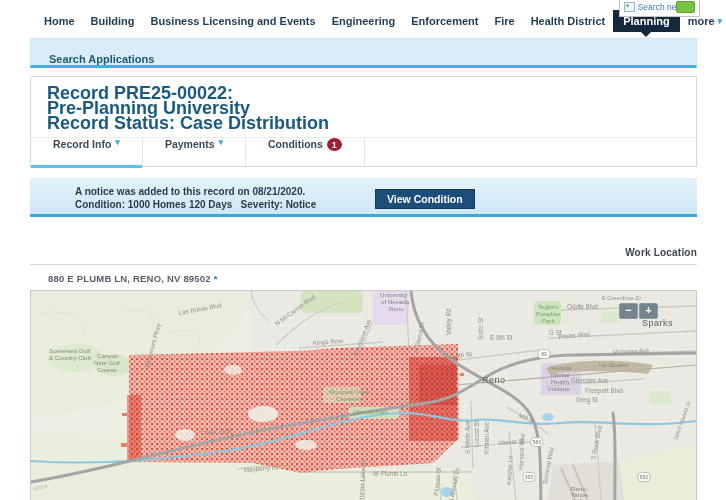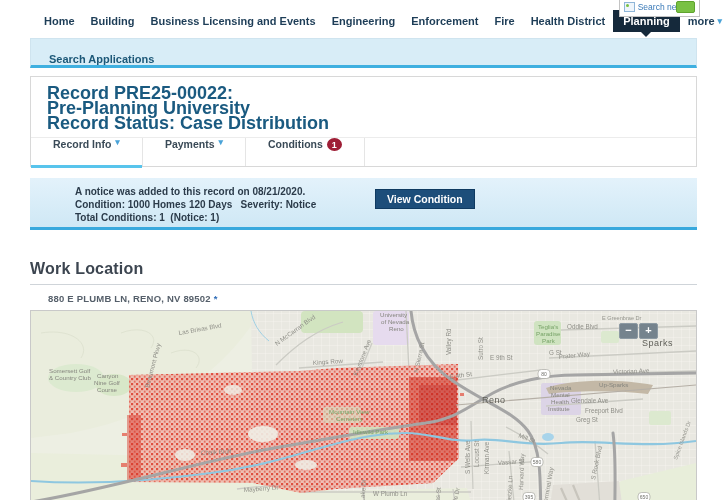--- a/index.html
+++ b/index.html
@@ -70,21 +70,21 @@
     background:linear-gradient(#e3f2fb,#cfe8f5);
     border-bottom:3px solid #39a9dd;padding:7px 0 3px 45px;
   }
   .notice .ln{font-size:10px;font-weight:600;color:#2b3b4a;line-height:13px;white-space:pre-wrap;}
   .view-condition{
     position:absolute;left:345px;top:11px;background:#1d4e7a;border:1px solid #0f3a61;
     color:#fff;font-size:10.5px;font-weight:700;padding:3px 11px;border-radius:0;
     font-family:"Liberation Sans",sans-serif;cursor:pointer;
   }
   
-  .wl-title{margin:30px 29px 0 30px;font-size:16px;font-weight:700;color:#3c4550;letter-spacing:.2px;}
+  .wl-title{margin:30px 29px 0 30px;font-size:10px;font-weight:700;color:#3c4550;letter-spacing:.2px;text-align:right;}
   .wl-rule{margin:6px 29px 0 30px;border:none;border-top:1px solid #cfd4d9;}
   .wl-address{margin:8px 29px 0 48px;font-size:9.5px;font-weight:600;color:#555f6a;letter-spacing:.2px;}
   .wl-address .req{color:#2f6db8;font-weight:700;}
   
   .map-wrap{
     margin:6px 29px 0 30px;width:665px;height:222px;position:relative;
     border:1px solid #c9c9c9;overflow:hidden;background:#edefe3;
   }
   .zoom-ctl{position:absolute;top:12px;right:38px;display:flex;gap:1px;z-index:5;}
   .zbtn{
@@ -150,21 +150,20 @@
     <div class="tab">
       <span>Conditions</span>
       <span class="badge">1</span>
     </div>
   </div>
 </div>
 
 <div class="notice">
   <div class="ln">A notice was added to this record on 08/21/2020.</div>
   <div class="ln">Condition: 1000 Homes 120 Days   Severity: Notice</div>
-  <div class="ln">Total Conditions: 1  (Notice: 1)</div>
   <button class="view-condition">View Condition</button>
 </div>
 
 <div class="wl-title">Work Location</div>
 <hr class="wl-rule">
 <div class="wl-address">
   <span>880 E PLUMB LN, RENO, NV 89502</span>
   <span class="req">*</span>
 </div>
 

